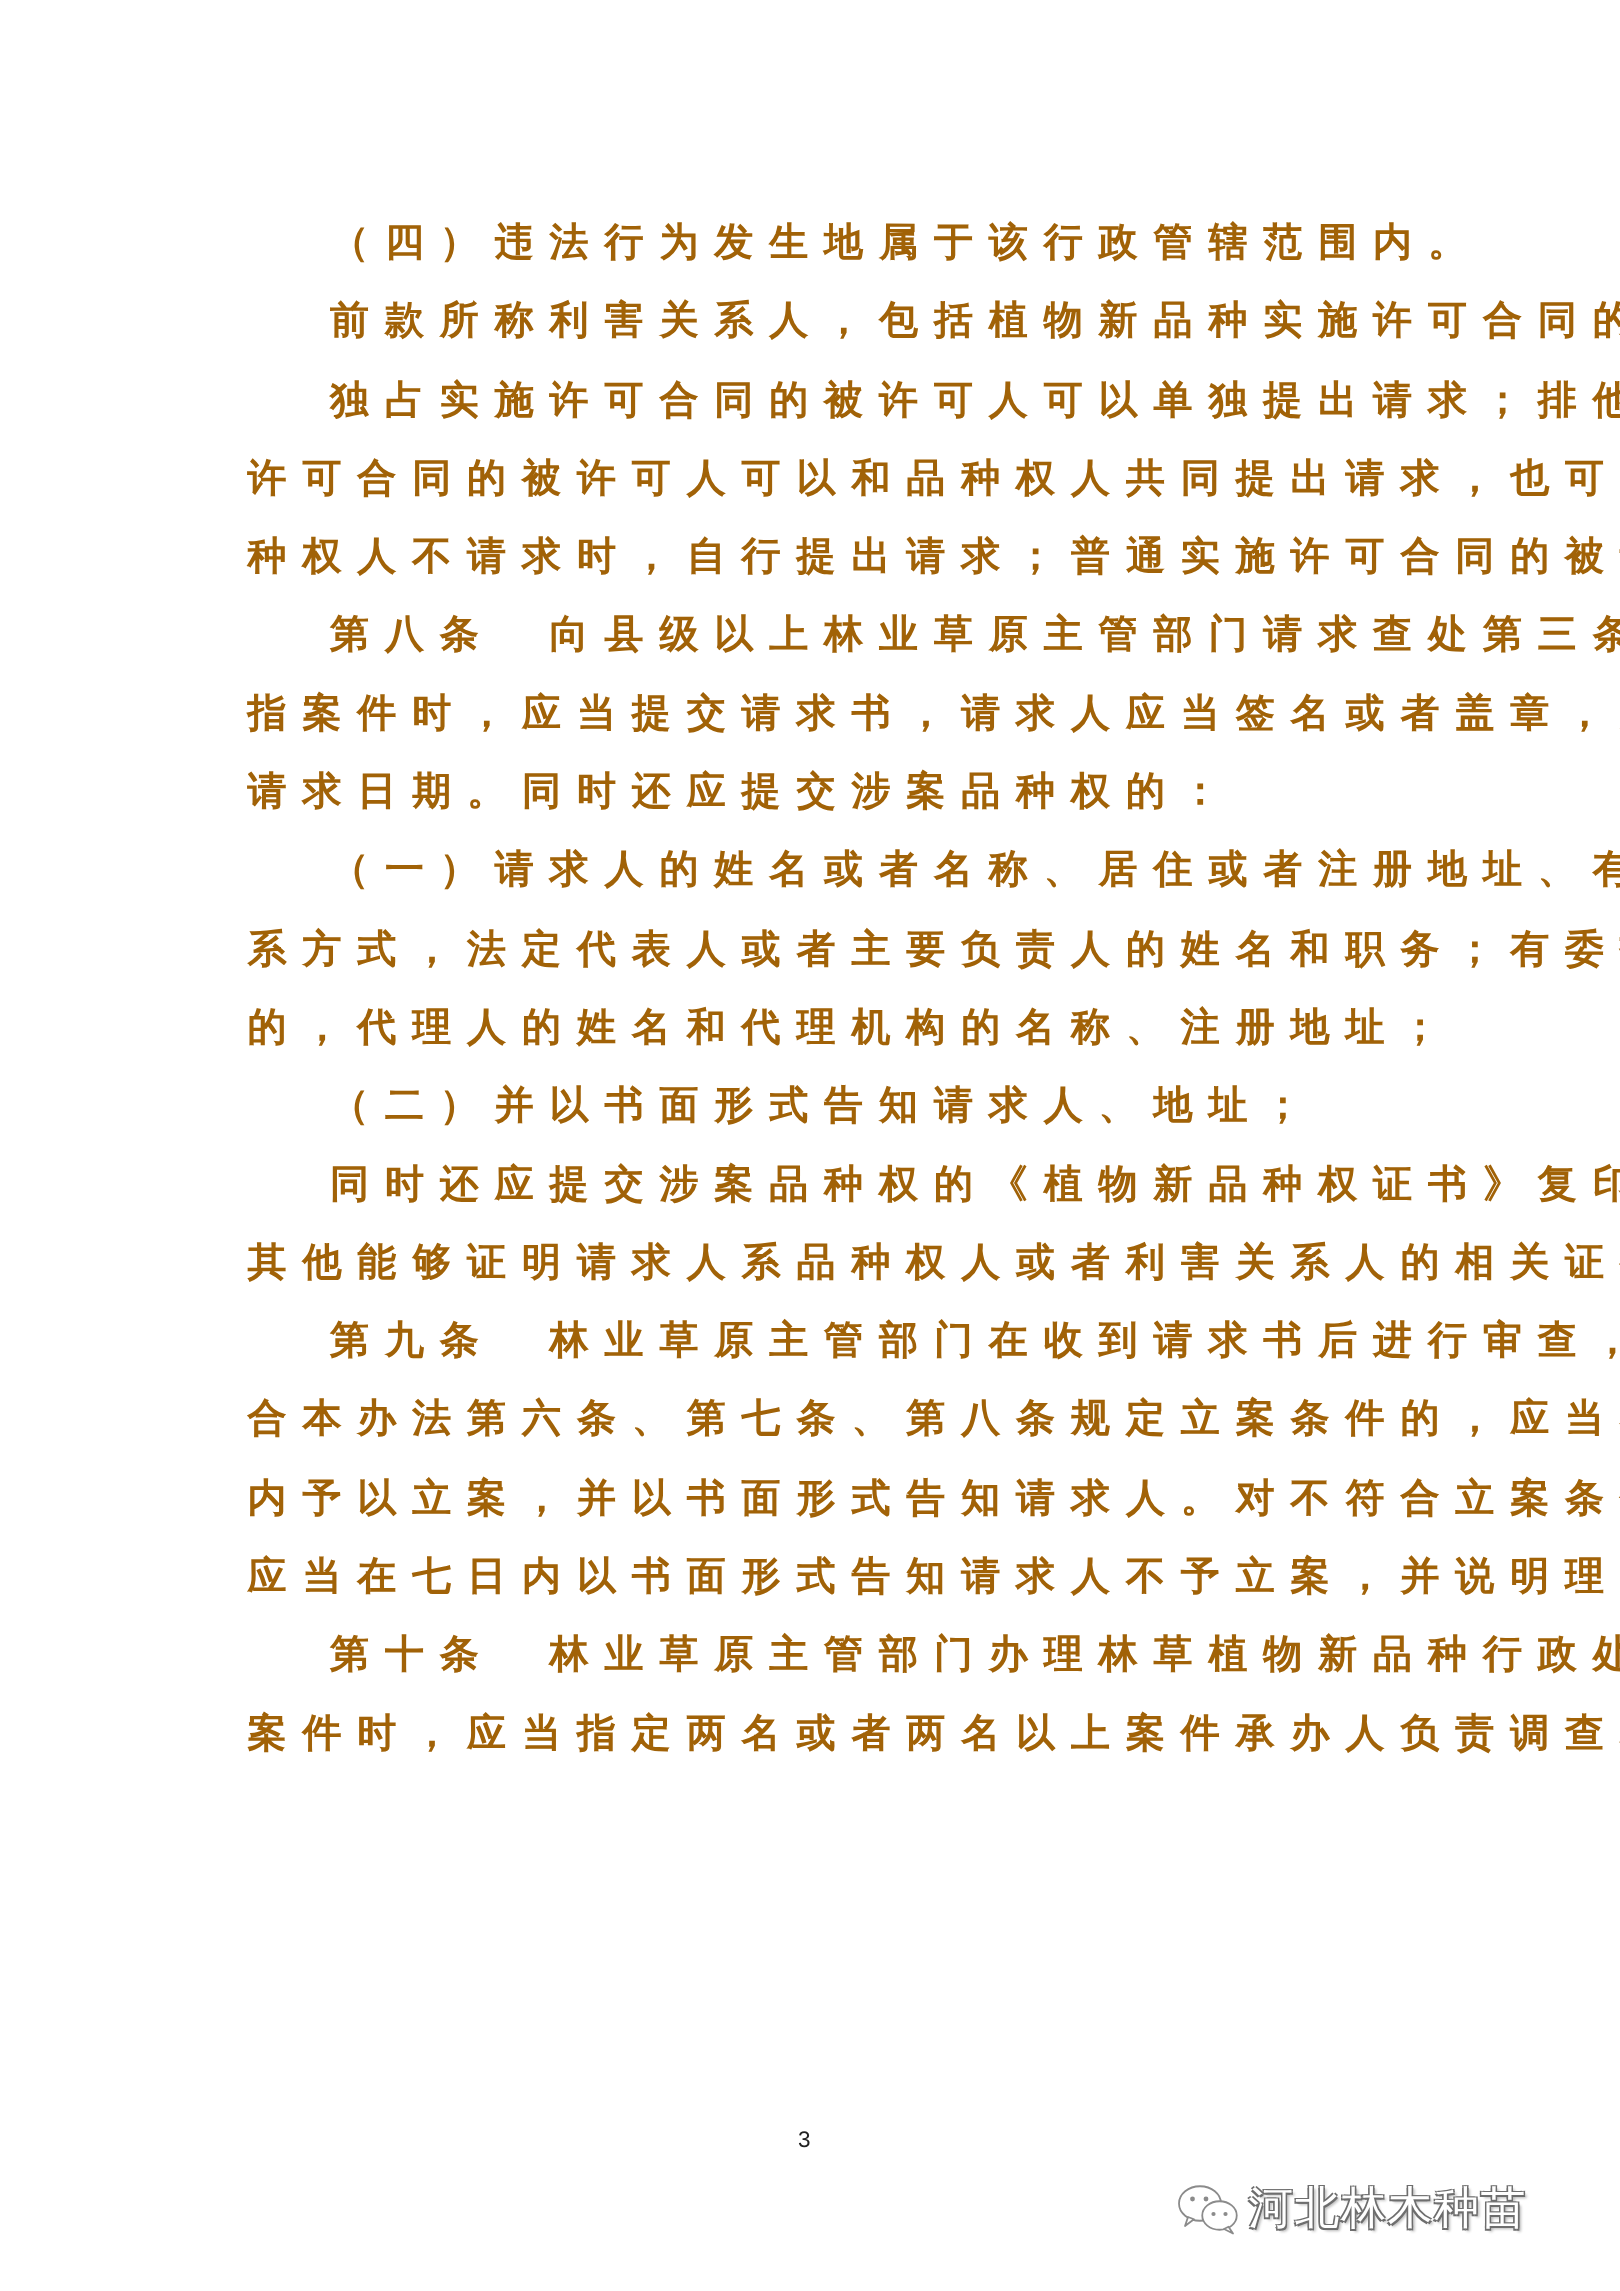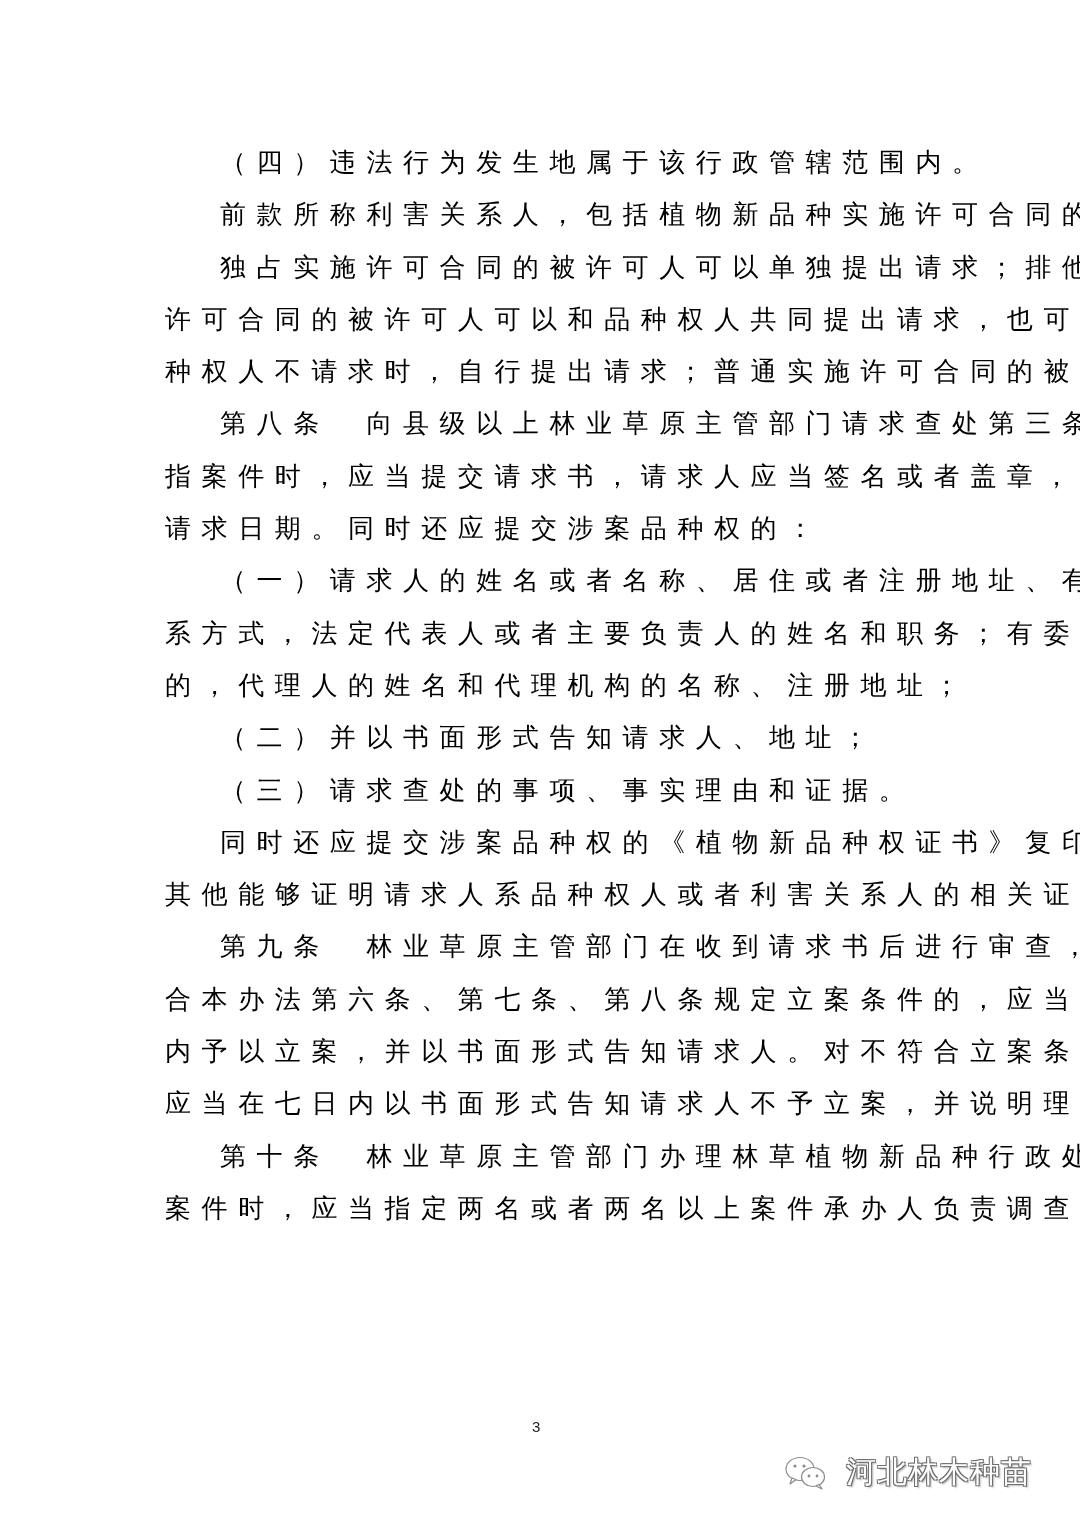--- a/index.html
+++ b/index.html
@@ -27,38 +27,39 @@
     left: 165px;
     top: 136px;
     width: 760px;
   }
   .line {
     height: 52.3px;
     line-height: 52.3px;
     font-size: 26px;
     white-space: nowrap;
     letter-spacing: 10.6px;
-    color: #000000;
+    color: #a16207;
+    font-weight: bold;
   }
   .line.indent { padding-left: 55px; }
   .page-number {
     position: absolute;
     left: 532px;
     top: 1418px;
     font-family: "Liberation Sans", sans-serif;
     font-size: 15px;
     color: #222;
   }
   .watermark {
     position: absolute;
     left: 784px;
     top: 1452px;
     display: flex;
     align-items: center;
-    gap: 18px;
+    gap: 4px;
     opacity: 0.85;
   }
   .watermark svg { display: block; }
   .watermark-text {
     font-family: "DejaVu Sans", sans-serif;
     font-size: 30px;
     color: #ffffff;
     letter-spacing: 1px;
     text-shadow:
       -1px -1px 0 #555, 1px -1px 0 #555,
@@ -77,21 +78,20 @@
     <div class="line indent">独占实施许可合同的被许可人可以单独提出请求；排他实施</div>
     <div class="line">许可合同的被许可人可以和品种权人共同提出请求，也可以在品</div>
     <div class="line">种权人不请求时，自行提出请求；普通实施许可合同的被许可人</div>
     <div class="line indent">第八条　向县级以上林业草原主管部门请求查处第三条所</div>
     <div class="line">指案件时，应当提交请求书，请求人应当签名或者盖章，并注明</div>
     <div class="line">请求日期。同时还应提交涉案品种权的：</div>
     <div class="line indent">（一）请求人的姓名或者名称、居住或者注册地址、有效联</div>
     <div class="line">系方式，法定代表人或者主要负责人的姓名和职务；有委托代理</div>
     <div class="line">的，代理人的姓名和代理机构的名称、注册地址；</div>
     <div class="line indent">（二）并以书面形式告知请求人、地址；</div>
-    <div class="line indent">（三）请求查处的事项、事实理由和证据。</div>
     <div class="line indent">同时还应提交涉案品种权的《植物新品种权证书》复印件等</div>
     <div class="line">其他能够证明请求人系品种权人或者利害关系人的相关证据，有</div>
     <div class="line indent">第九条　林业草原主管部门在收到请求书后进行审查，对符</div>
     <div class="line">合本办法第六条、第七条、第八条规定立案条件的，应当在七日</div>
     <div class="line">内予以立案，并以书面形式告知请求人。对不符合立案条件的，</div>
     <div class="line">应当在七日内以书面形式告知请求人不予立案，并说明理由。</div>
     <div class="line indent">第十条　林业草原主管部门办理林草植物新品种行政处罚</div>
     <div class="line">案件时，应当指定两名或者两名以上案件承办人负责调查和处</div>
   </div>
 

